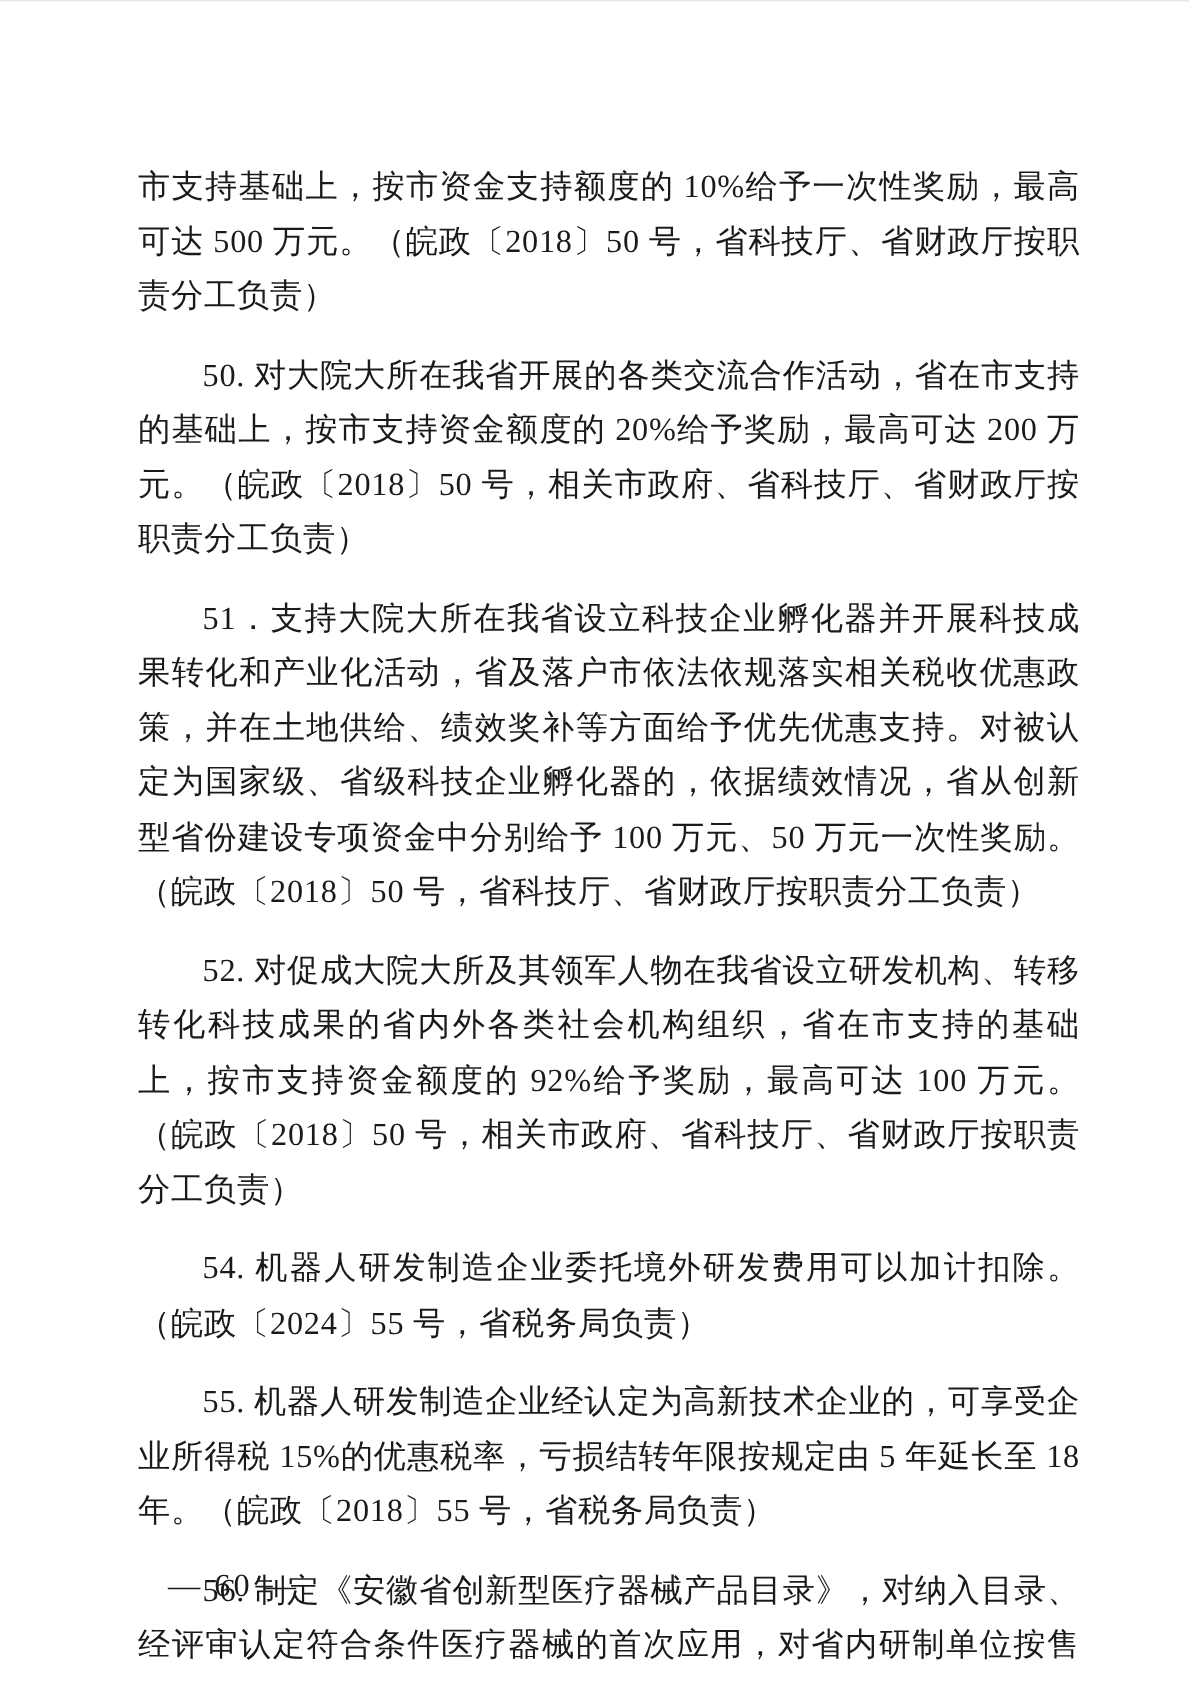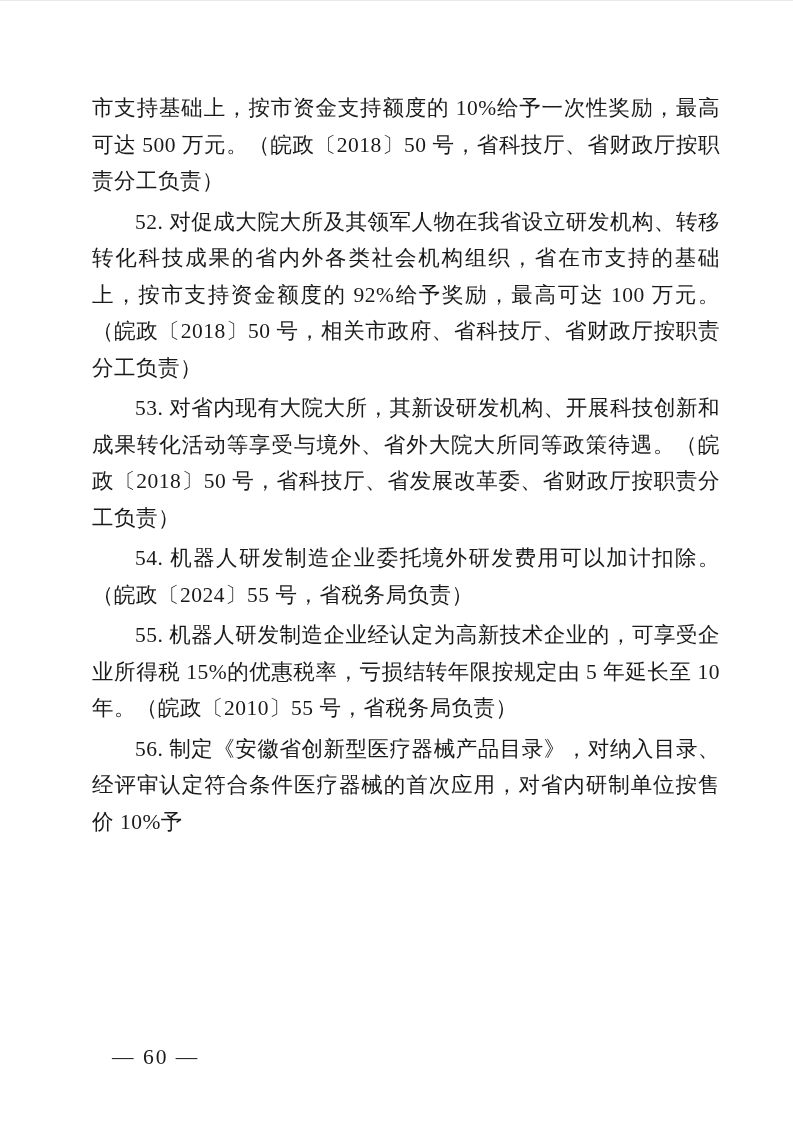--- a/index.html
+++ b/index.html
@@ -26,21 +26,21 @@
     position: absolute;
     top: 90px;
     left: 92px;
     width: 628px;
     font-size: 21.5px;
     line-height: 36.5px;
     text-align: justify;
     letter-spacing: 0.5px;
   }
   .content p {
-    margin: 0 0 4px 0;
+    margin: 16px 0 4px 0;
     text-indent: 2em;
   }
   .content p.continuation {
     text-indent: 0;
   }
   .page-footer {
     position: absolute;
     left: 112px;
     top: 1042px;
     font-size: 21.5px;
@@ -50,21 +50,22 @@
   }
 </style>
 </head>
 <body>
 
 <div class="page">
   <div class="page-border-top"></div>
 
   <article class="content">
     <p class="continuation">市支持基础上，按市资金支持额度的 10%给予一次性奖励，最高可达 500 万元。（皖政〔2018〕50 号，省科技厅、省财政厅按职责分工负责）</p>
+    <p>50. 对大院大所在我省开展的各类交流合作活动，省在市支持的基础上，按市支持资金额度的 20%给予奖励，最高可达 200 万元。（皖政〔2018〕50 号，相关市政府、省科技厅、省财政厅按职责分工负责）</p>
+    <p>51．支持大院大所在我省设立科技企业孵化器并开展科技成果转化和产业化活动，省及落户市依法依规落实相关税收优惠政策，并在土地供给、绩效奖补等方面给予优先优惠支持。对被认定为国家级、省级科技企业孵化器的，依据绩效情况，省从创新型省份建设专项资金中分别给予 100 万元、50 万元一次性奖励。（皖政〔2018〕50 号，省科技厅、省财政厅按职责分工负责）</p>
     <p>52. 对促成大院大所及其领军人物在我省设立研发机构、转移转化科技成果的省内外各类社会机构组织，省在市支持的基础上，按市支持资金额度的 92%给予奖励，最高可达 100 万元。（皖政〔2018〕50 号，相关市政府、省科技厅、省财政厅按职责分工负责）</p>
-    <p>53. 对省内现有大院大所，其新设研发机构、开展科技创新和成果转化活动等享受与境外、省外大院大所同等政策待遇。（皖政〔2018〕50 号，省科技厅、省发展改革委、省财政厅按职责分工负责）</p>
     <p>54. 机器人研发制造企业委托境外研发费用可以加计扣除。（皖政〔2024〕55 号，省税务局负责）</p>
-    <p>55. 机器人研发制造企业经认定为高新技术企业的，可享受企业所得税 15%的优惠税率，亏损结转年限按规定由 5 年延长至 10 年。（皖政〔2010〕55 号，省税务局负责）</p>
+    <p>55. 机器人研发制造企业经认定为高新技术企业的，可享受企业所得税 15%的优惠税率，亏损结转年限按规定由 5 年延长至 18 年。（皖政〔2018〕55 号，省税务局负责）</p>
     <p>56. 制定《安徽省创新型医疗器械产品目录》，对纳入目录、经评审认定符合条件医疗器械的首次应用，对省内研制单位按售价 10%予</p>
   </article>
 
   <div class="page-footer">— 60 —</div>
 </div>
 
 </body></html>

